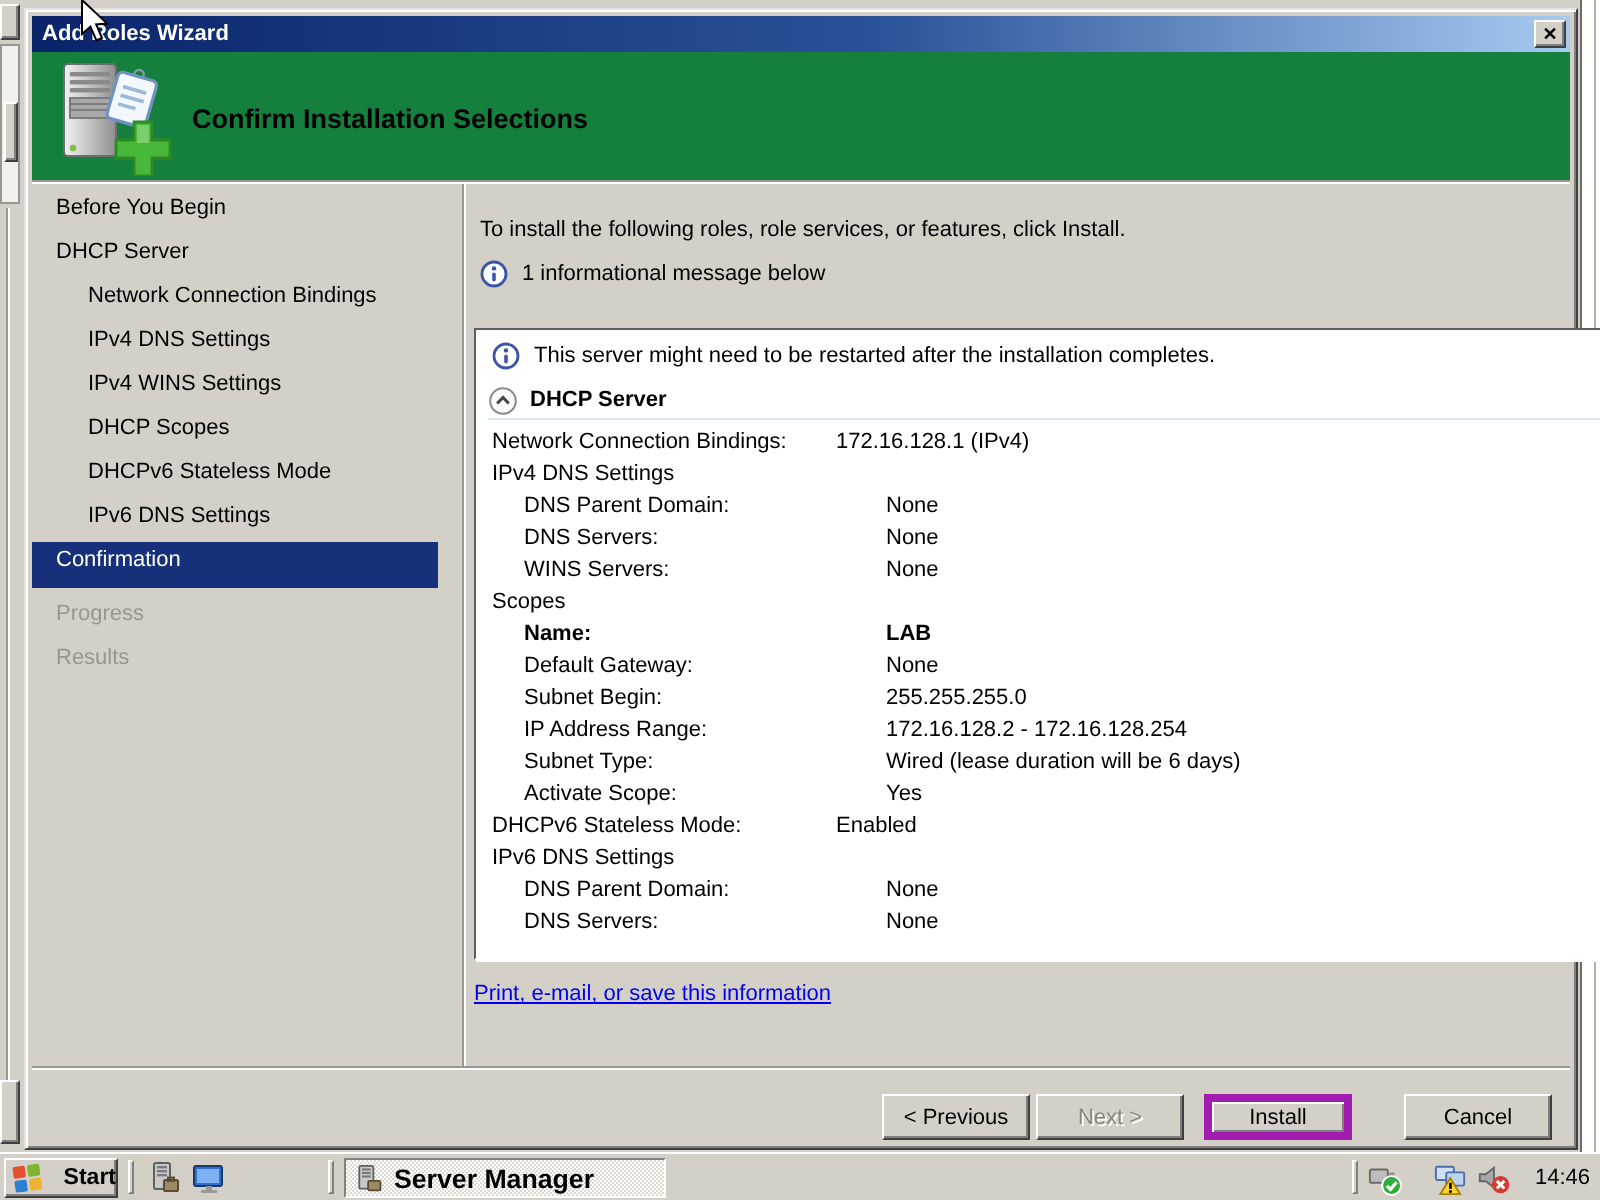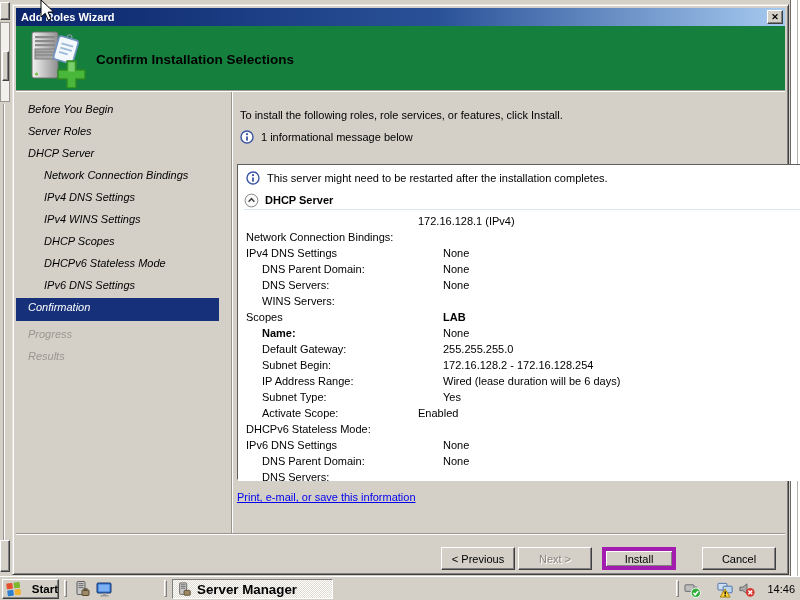--- a/index.html
+++ b/index.html
@@ -32,37 +32,37 @@
     font-size:9px; font-weight:bold; line-height:11px; text-align:center; color:#000; cursor:default; padding:0;
     font-family:"Liberation Sans", sans-serif; }
   .hdr { position:absolute; left:3px; right:3px; top:21px; height:64px; background:#15803d; }
   .hdr-rule { position:absolute; left:3px; right:3px; top:85px; height:2px; background:#fff; border-top:1px solid #9a968f; }
   .hdr-title { position:absolute; left:80px; top:26px; font-size:13.5px; font-weight:bold; }
   .hdr-icon { position:absolute; left:10px; top:4px; }
 
   .wbody { position:absolute; left:3px; right:3px; top:87px; height:441px; }
   .v-div { position:absolute; left:215px; top:0; bottom:0; width:2px; background:#fff; border-left:1px solid #9a968f; }
 
-  .sidebar { position:absolute; left:0; top:0; width:215px; height:100%; padding-top:6px;font-style:italic; }
+  .sidebar { position:absolute; left:0; top:0; width:215px; height:100%; padding-top:1px; }
   .nav-item { height:22px; line-height:22px; padding-left:12px; white-space:nowrap; cursor:default; }
   .nav-item.l1 { padding-left:28px; }
   .nav-item.selected { height:23px; line-height:18px; margin:2px 12px 2px 0; background:var(--c-sel,#16307a); color:#fff; }
   .nav-item.disabled { color:#9a968f; }
 
   .intro { position:absolute; left:224px; top:17px; }
   .info-summary { position:absolute; left:224px; top:38px; display:flex; align-items:center; gap:7px; }
 
   .panel { position:absolute; left:221px; top:72px; width:612px; height:316px; background:var(--c-panel,#ffffff);
     border:1px solid; border-color:#5f5f5f #ffffff #ffffff #5f5f5f; box-shadow:1px 1px 0 #fff; }
   .restart-row { position:absolute; left:8px; top:6px; display:flex; align-items:center; gap:7px; }
   .section-hd { position:absolute; left:6px; right:6px; top:26px; height:19px; display:flex; align-items:center; gap:6px;
     border-bottom:1px solid #dbe6f4; font-weight:bold; }
   .rows { position:absolute; left:0; right:0; top:48px; }
   .drow { position:relative; height:16px; line-height:16px; white-space:nowrap; }
-  .drow .lbl { position:absolute; left:8px;margin-top:16px; }
+  .drow .lbl { position:absolute; left:8px; }
   .drow.i1 .lbl { left:24px; }
   .drow .val { position:absolute; left:180px; }
   .drow.i1 .val { left:205px; }
   .bold { font-weight:bold; }
 
   .print-link { position:absolute; left:221px; top:399px; color:var(--c-link,#0000ee); text-decoration:underline; cursor:pointer; }
 
   .footer-sep { position:absolute; left:3px; right:3px; top:528px; height:2px; background:#fff; border-top:1px solid #9a968f; }
   .btn { position:absolute; top:542px; width:74px; height:23px; text-align:center;
     font-family:"Liberation Sans", sans-serif; font-size:11px; color:#000; cursor:default; padding:0;
@@ -134,21 +134,20 @@
       <path d="M41 31 h9 v9 h9 v9 h-9 v9 h-9 v-9 h-9 v-9 h9 z" fill="#49b83a" stroke="#2d8a22" stroke-width="1.4"></path>
       <path d="M42.5 32.5 h6 v9 h-6 z" fill="#8fd985" opacity="0.7"></path>
     </svg>
     <h1 class="hdr-title">Confirm Installation Selections</h1>
   </div>
   <div class="hdr-rule"></div>
 
   <div class="wbody">
     <div class="sidebar">
         <div class="nav-item l0"><span>Before You Begin</span></div>
-        <div class="nav-item l0"><span>Server Roles</span></div>
         <div class="nav-item l0"><span>DHCP Server</span></div>
         <div class="nav-item l1"><span>Network Connection Bindings</span></div>
         <div class="nav-item l1"><span>IPv4 DNS Settings</span></div>
         <div class="nav-item l1"><span>IPv4 WINS Settings</span></div>
         <div class="nav-item l1"><span>DHCP Scopes</span></div>
         <div class="nav-item l1"><span>DHCPv6 Stateless Mode</span></div>
         <div class="nav-item l1"><span>IPv6 DNS Settings</span></div>
         <div class="nav-item l0 selected"><span>Confirmation</span></div>
         <div class="nav-item l0 disabled"><span>Progress</span></div>
         <div class="nav-item l0 disabled"><span>Results</span></div>

